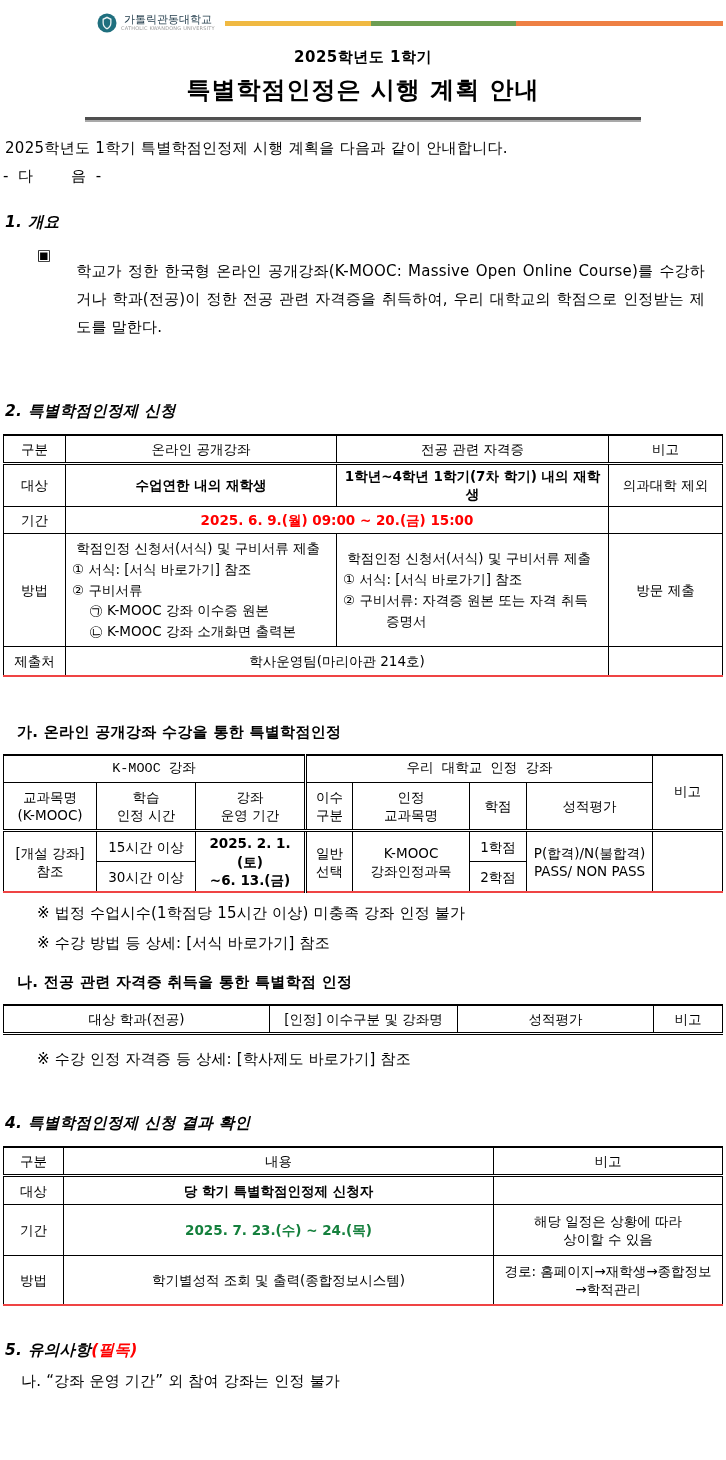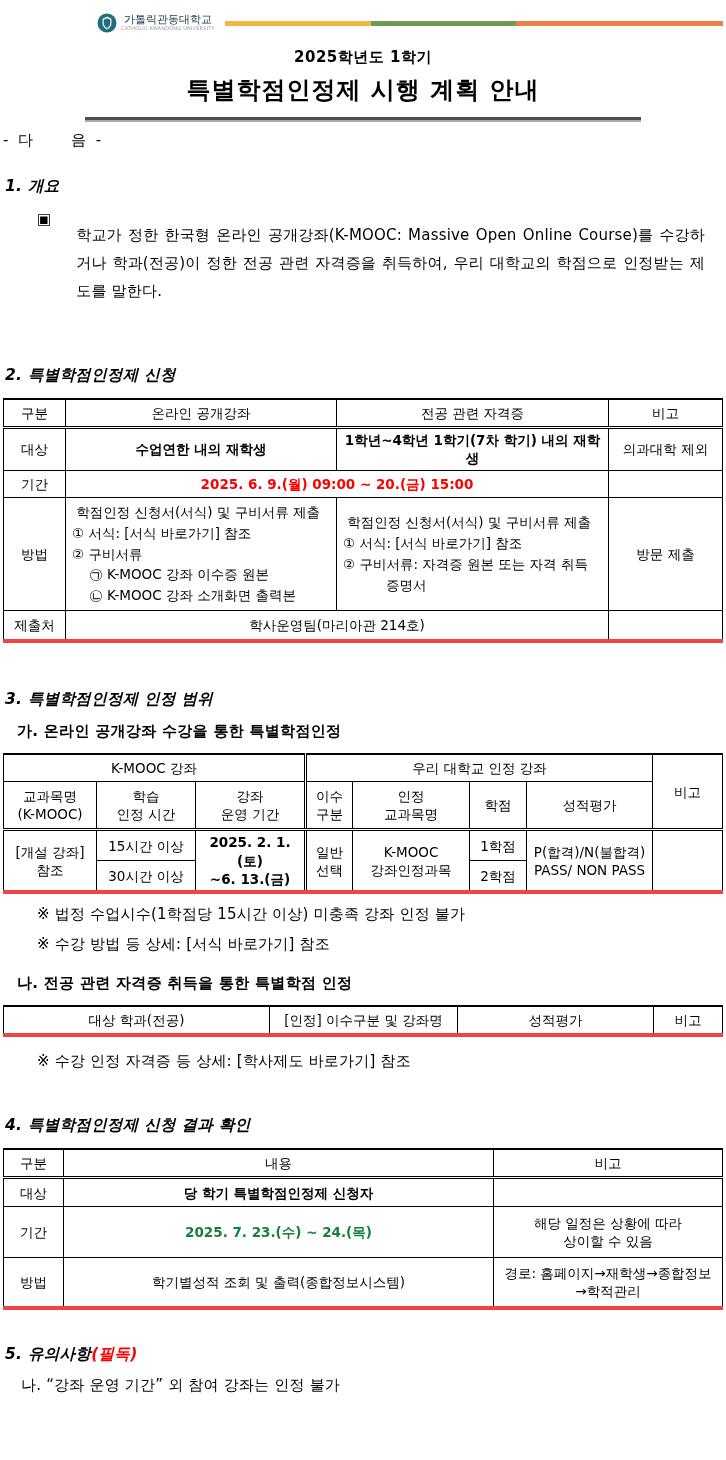--- a/index.html
+++ b/index.html
@@ -27,21 +27,21 @@
   
   .sec-head{font-size:15.5px;font-weight:bold;margin:0 0 0 2px;letter-spacing:.3px;font-style:italic;}
   .sub-head{font-size:15px;font-weight:bold;margin:0 0 0 14px;letter-spacing:.3px;}
   .red{color:#FF0000;}
   .blue{color:#15803d;}
   .bold{font-weight:bold;}
   .pre{white-space:pre-wrap;}
   .prec{white-space:pre-line;}
 
   table{border-collapse:collapse;width:100%;table-layout:fixed;font-size:13.5px;text-align:center;
-        border-top:2px solid #000;border-bottom:4px solid #ef4444;}
+        border-top:2px solid #000;border-bottom:2px solid #ef4444;}
   td{border:1px solid #000;padding:2px 4px;vertical-align:middle;line-height:1.35;overflow:hidden;}
   tr.hdr td{border-bottom:3px double #000;height:22px;}
   td.dbl{border-left:3px double #000;}
   td.left{text-align:left;}
 
   
   .overview-body{display:flex;gap:9px;margin:9px 2px 0 34px;font-size:15px;line-height:1.85;}
   .overview-body .marker{flex:0 0 auto;}
   .overview-body p{margin:16px;text-align:justify;letter-spacing:.2px;}
 
@@ -50,21 +50,21 @@
   .s4{margin-top:44px;} .s5{margin-top:34px;}
   .tbl-wrap{margin-top:12px;}
 
   
   .t2 tr.r-target td{height:22px;}
   .t2 tr.r-period td{height:22px;}
   .t2 tr.r-submit td{height:24px;}
   .t2 td.method-cell{padding:4px 6px;line-height:1.55;}
 
   
-  .t3a tr.grp td{height:22px;}
+  .t3a tr.grp td{height:22px;font-family:Liberation Mono, monospace;}
   .t3a tr.hdr2 td{border-bottom:3px double #000;height:42px;}
   .t3a tr.data td{height:25px;}
 
   
   .t3b tr.data td{height:46px;}
 
   
   .t4 tr.r-target td{height:23px;}
   .t4 tr.r-period td{height:46px;}
   .t4 tr.r-method td{height:44px;}
@@ -94,23 +94,24 @@
       </div>
     </div>
     <div class="color-bar">
       <span class="seg-gold"></span>
         <span class="seg-green"></span>
         <span class="seg-orange"></span>
     </div>
   </div>
 
   <div class="semester">2025학년도 1학기</div>
-  <div class="title">특별학점인정제 시행 계획 안내</div>
+  <div class="title">특별학점인정은 시행 계획 안내</div>
   <div class="title-rule"></div>
 
+  <div class="intro">2025학년도 1학기 특별학점인정제 시행 계획을 다음과 같이 안내합니다.</div>
   <div class="daum">-  다        음  -</div>
 
   <div class="s1">
     <div class="sec-head">1. 개요</div>
     <div class="overview-body">
       <span class="marker">▣</span>
       <p>학교가 정한 한국형 온라인 공개강좌(K-MOOC: Massive Open Online Course)를 수강하거나 학과(전공)이 정한 전공 관련 자격증을 취득하여, 우리 대학교의 학점으로 인정받는 제도를 말한다.</p>
     </div>
   </div>
 
@@ -159,21 +160,20 @@
           <td>제출처</td>
           <td colspan="2">학사운영팀(마리아관 214호)</td>
           <td></td>
         </tr>
       </tbody>
         </table>
     </div>
   </div>
 
   <div class="s3">
-    <div class="sec-head">3. 특별학점인정제 인정 범위</div>
     <div class="sub-head" style="margin-top:12px;">가. 온라인 공개강좌 수강을 통한 특별학점인정</div>
     <div class="tbl-wrap">
       <table class="t3a">
         <colgroup>
             <col style="width:93px">
             <col style="width:99px">
             <col style="width:110px">
             <col style="width:47px">
             <col style="width:117px">
             <col style="width:57px">

